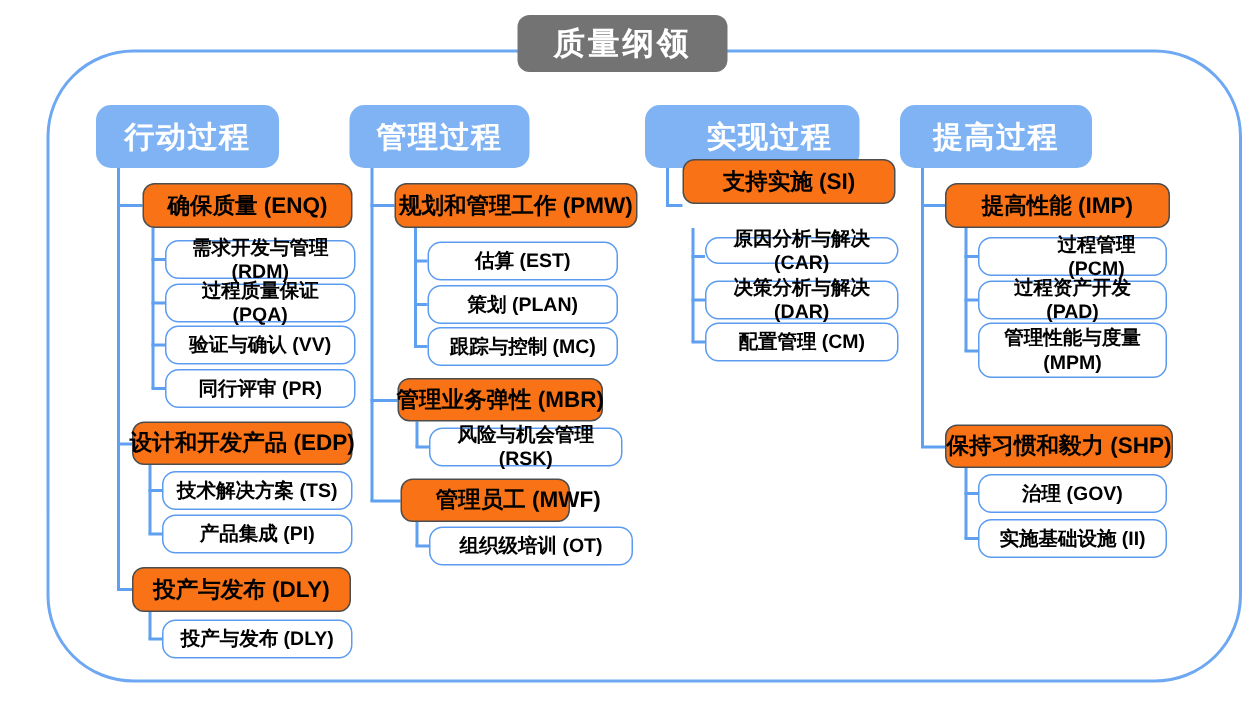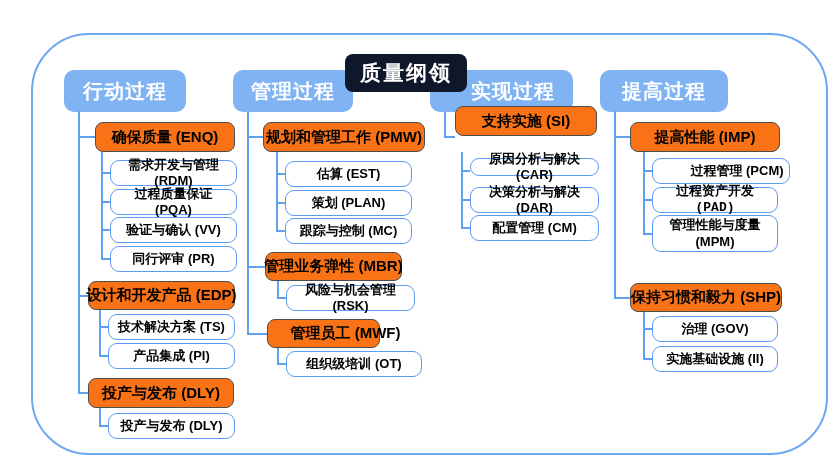--- a/index.html
+++ b/index.html
@@ -5,24 +5,24 @@
   html,body { margin:0; padding:0; background:#ffffff; }
   body { font-family:"Liberation Sans","DejaVu Sans",sans-serif; }
   #canvas {
     position:relative; width:839px; height:469px; background:#ffffff; overflow:hidden;
   }
   #frame {
     position:absolute; left:31px; top:33px; width:793px; height:418px;
     border:2px solid #6FA8F2; border-radius:58px; z-index:0;
   }
   #title {
-    position:absolute; left:345px; top:10px; width:122px; height:38px;
-    background:#0f172a; border-radius:8px; color:#ffffff; font-weight:bold;
+    position:absolute; left:345px; top:10px; width:140px; height:38px;
+    background:#737373; border-radius:8px; color:#ffffff; font-weight:bold;
     font-size:21px; display:flex; align-items:center; justify-content:center;
-    z-index:3; letter-spacing:2px;margin-top:44px;
+    z-index:3; letter-spacing:2px;
   }
   .column { position:absolute; top:0; height:469px; z-index:1; }
   .col-header {
     position:absolute; background:#7FB3F4; border-radius:10px; color:#ffffff;
     font-weight:bold; font-size:20px; display:flex; align-items:center;
     justify-content:center; z-index:2; letter-spacing:1px;
   }
   .l2 {
     position:absolute; background:#f97316; border:1.5px solid #4D4D4D;
     border-radius:8px; color:#000000; font-weight:bold; font-size:15px;
@@ -121,22 +121,22 @@
       <div class="line" style="background: rgb(95, 160, 240); left: 31px; top: 199px; width: 9px; height: 2px;"></div>
       <div class="line" style="background: rgb(95, 160, 240); left: 31px; top: 227px; width: 9px; height: 2px;"></div>
       <div class="line" style="background: rgb(95, 160, 240); left: 31px; top: 152px; width: 2px; height: 76px;"></div>
       <div class="line" style="background: rgb(95, 160, 240); left: 14px; top: 112px; width: 2px; height: 25px;"></div>
     </div>
 
   <div class="column" style="left:600px; width:185px;">
     <div class="col-header" style="left:0px; top:70px; width:128px; height:42px;">提高过程</div>
     <div class="group-block">
       <div class="l2" style="left:30px; top:122px; width:150px; height:30px;">提高性能 (IMP)</div>
-      <div class="l3" style="left:52px; top:158px; width:138px; height:26px;padding-left:36px;">过程管理 (PCM)</div>
-      <div class="l3" style="left:52px; top:187px; width:126px; height:26px;font-family:Liberation Mono, monospace;">过程资产开发 (PAD)</div>
+      <div class="l3" style="left:52px; top:158px; width:126px; height:26px;padding-left:36px;">过程管理 (PCM)</div>
+      <div class="l3" style="left:52px; top:187px; width:126px; height:26px;">过程资产开发 (PAD)</div>
       <div class="l3" style="left:52px; top:215px; width:126px; height:37px;">管理性能与度量 (MPM)</div>
     </div>
     <div class="group-block">
       <div class="l2" style="left:30px; top:283px; width:152px; height:29px;">保持习惯和毅力 (SHP)</div>
       <div class="l3" style="left:52px; top:316px; width:126px; height:26px;">治理 (GOV)</div>
       <div class="l3" style="left:52px; top:346px; width:126px; height:26px;">实施基础设施 (II)</div>
     </div>
   <div class="line" style="background: rgb(95, 160, 240); left: 14px; top: 136px; width: 16px; height: 2px;"></div>
       <div class="line" style="background: rgb(95, 160, 240); left: 43px; top: 170px; width: 9px; height: 2px;"></div>
       <div class="line" style="background: rgb(95, 160, 240); left: 43px; top: 199px; width: 9px; height: 2px;"></div>

